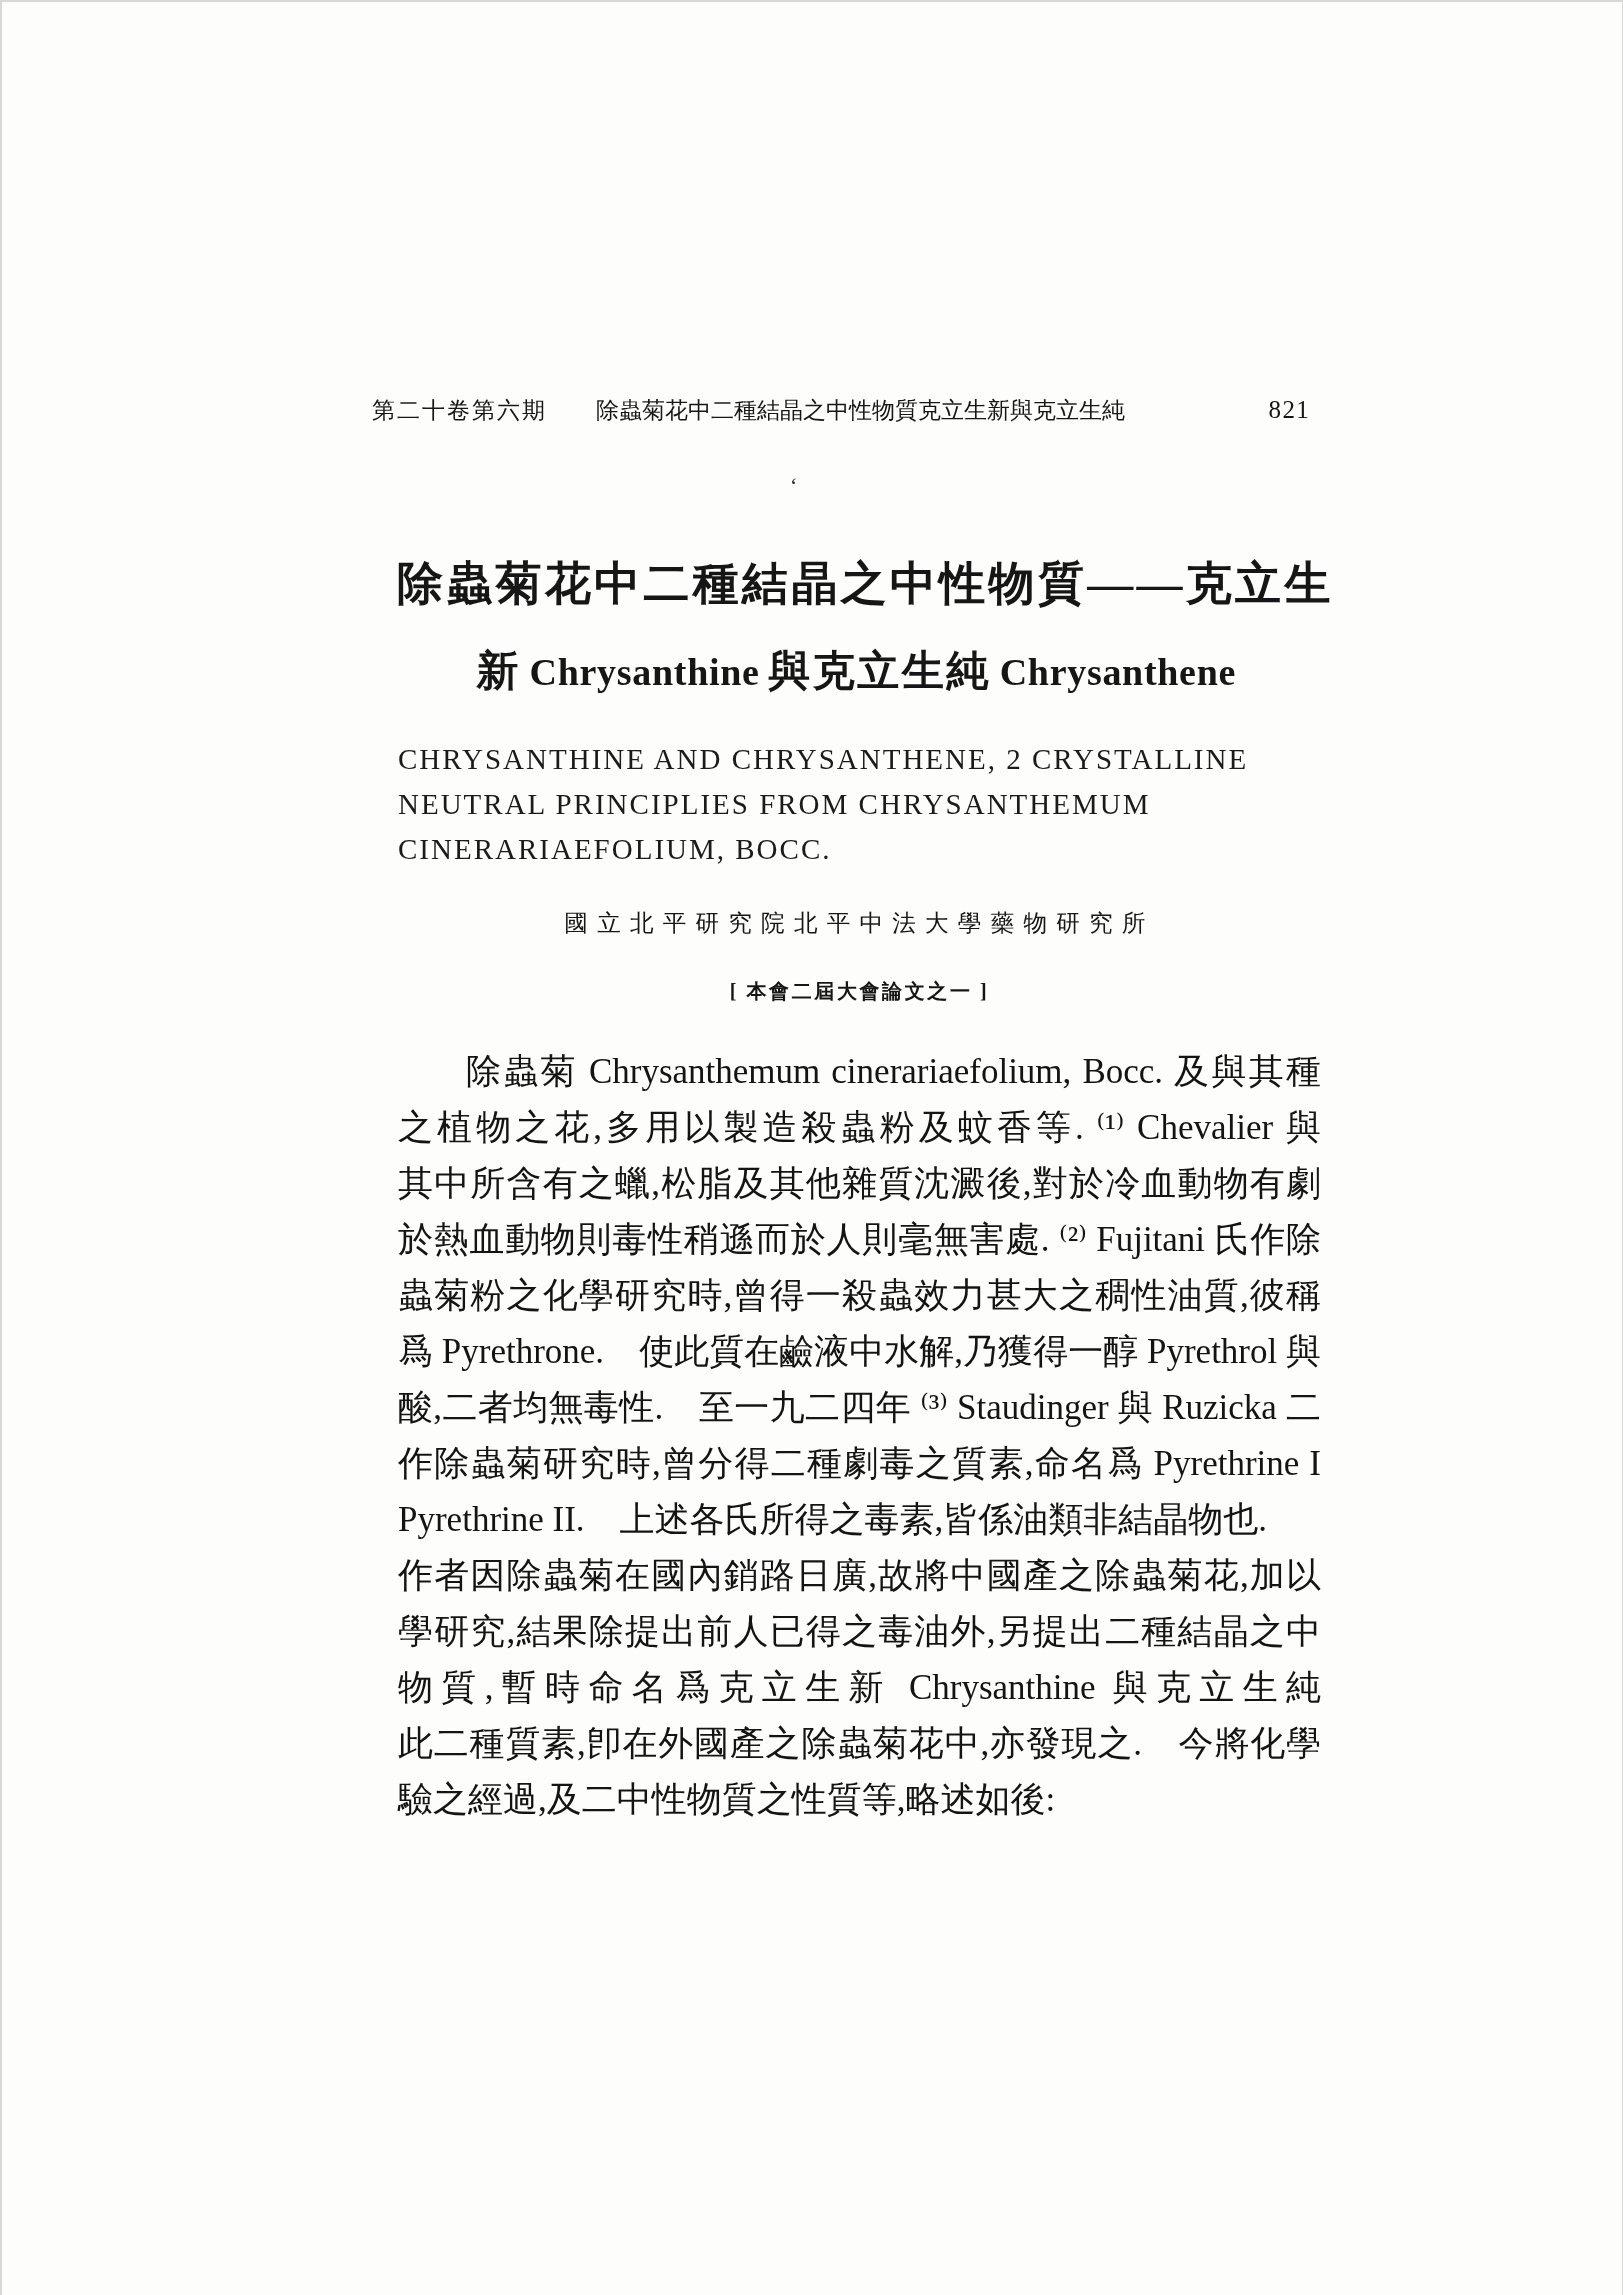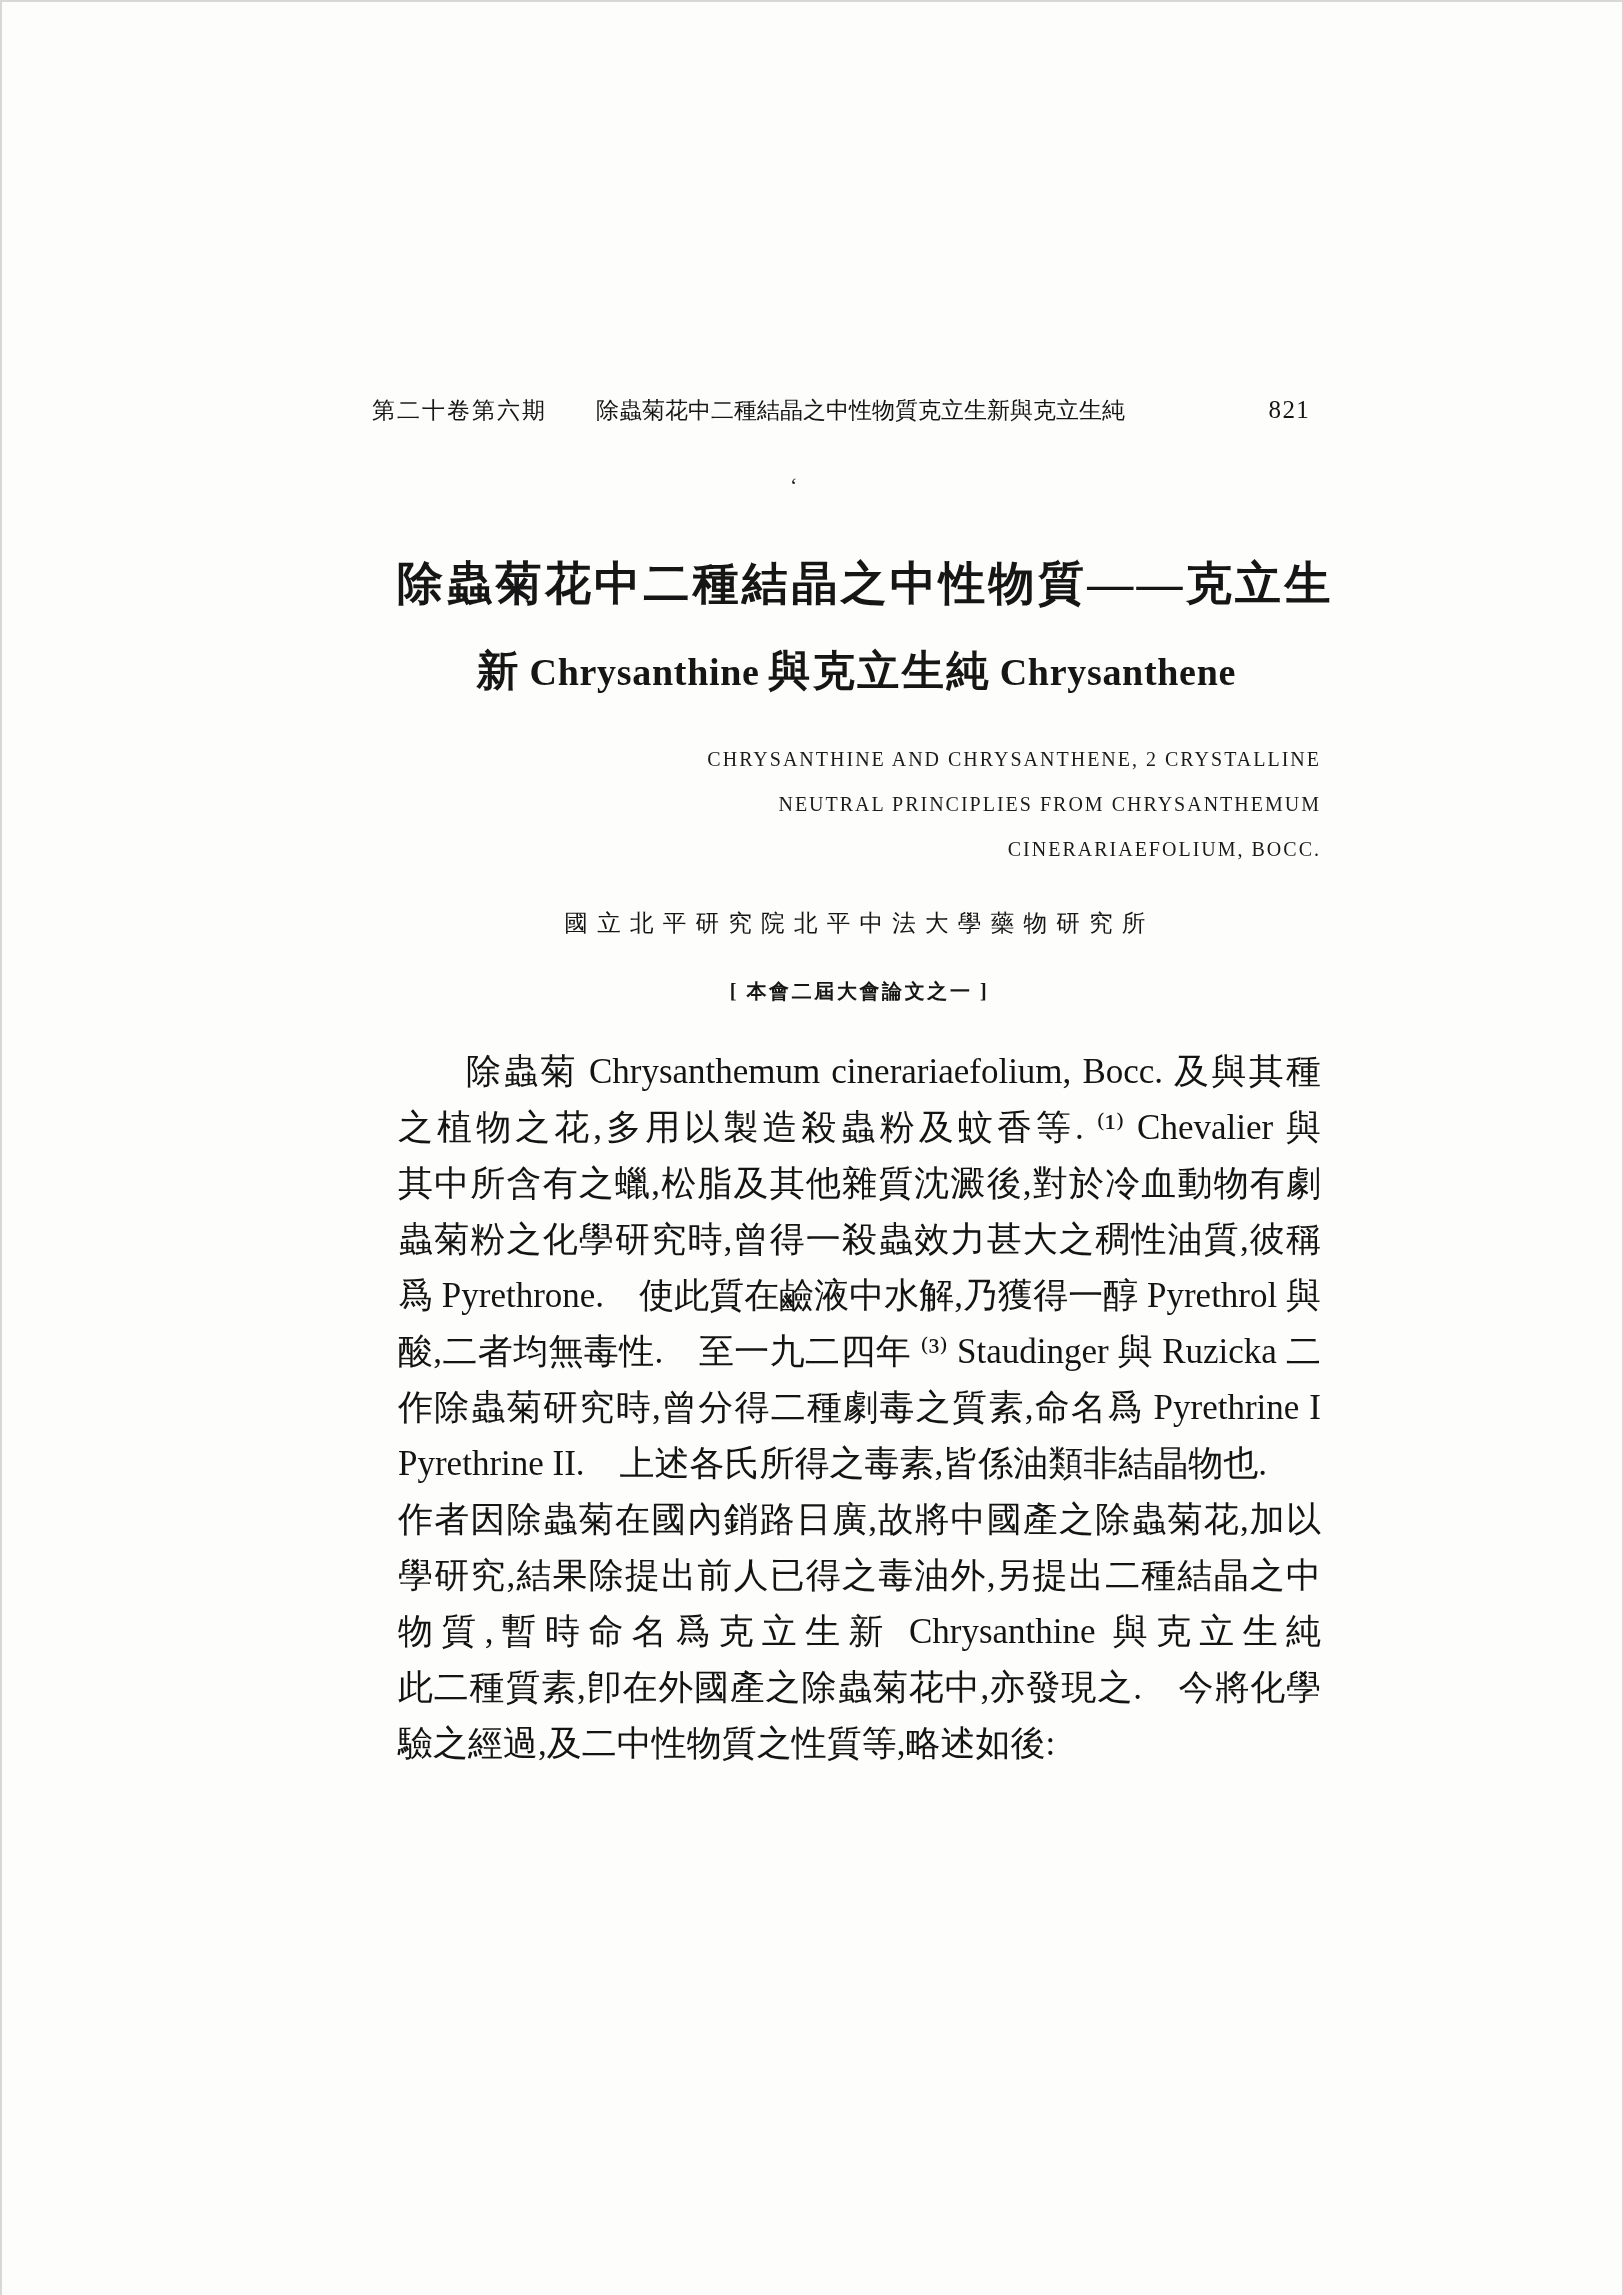--- a/index.html
+++ b/index.html
@@ -71,22 +71,22 @@
     text-align: center;
     font-weight: bold;
     line-height: 55px;
     white-space: nowrap;
   }
   .title-zh-2 .seg-zh { font-size: 42px; letter-spacing: 2.6px; }
   .title-zh-2 .seg-en { font-size: 38px; letter-spacing: 0.7px; margin: 0 6.5px; }
 
   .title-en {
     margin-top: 29px;
-    text-align: right;
-    font-size: 20px;
+    text-align: left;
+    font-size: 29px;
     letter-spacing: 2px;
     line-height: 43px;
     color: #1b1b1b;
   }
 
   .affiliation {
     margin-top: 34px;
     text-align: center;
     font-size: 23.6px;
     letter-spacing: 9.2px;
@@ -159,20 +159,21 @@
 
     <div class="affiliation">國立北平研究院北平中法大學藥物研究所</div>
 
 
     <div class="congress-note">[ 本會二屆大會論文之一 ]</div>
 
     <div class="article-body">
         <div class="body-line indent">除蟲菊 Chrysanthemum cinerariaefolium, Bocc. 及與其種類相似</div>
         <div class="body-line">之植物之花,多用以製造殺蟲粉及蚊香等. ⁽¹⁾ Chevalier 與 Mercier</div>
         <div class="body-line">其中所含有之蠟,松脂及其他雜質沈澱後,對於冷血動物有劇毒,</div>
+        <div class="body-line">於熱血動物則毒性稍遜而於人則毫無害處. ⁽²⁾ Fujitani 氏作除</div>
         <div class="body-line">蟲菊粉之化學研究時,曾得一殺蟲效力甚大之稠性油質,彼稱之</div>
         <div class="body-line">爲 Pyrethrone.　使此質在鹼液中水解,乃獲得一醇 Pyrethrol 與一</div>
         <div class="body-line">酸,二者均無毒性.　至一九二四年 ⁽³⁾ Staudinger 與 Ruzicka 二氏</div>
         <div class="body-line">作除蟲菊研究時,曾分得二種劇毒之質素,命名爲 Pyrethrine I 與</div>
         <div class="body-line nojust">Pyrethrine II.　上述各氏所得之毒素,皆係油類非結晶物也.</div>
         <div class="body-line">作者因除蟲菊在國內銷路日廣,故將中國產之除蟲菊花,加以化</div>
         <div class="body-line">學研究,結果除提出前人已得之毒油外,另提出二種結晶之中性</div>
         <div class="body-line">物質,暫時命名爲克立生新 Chrysanthine 與克立生純 Chrysanthene.</div>
         <div class="body-line">此二種質素,卽在外國產之除蟲菊花中,亦發現之.　今將化學實</div>
         <div class="body-line nojust">驗之經過,及二中性物質之性質等,略述如後:</div>

